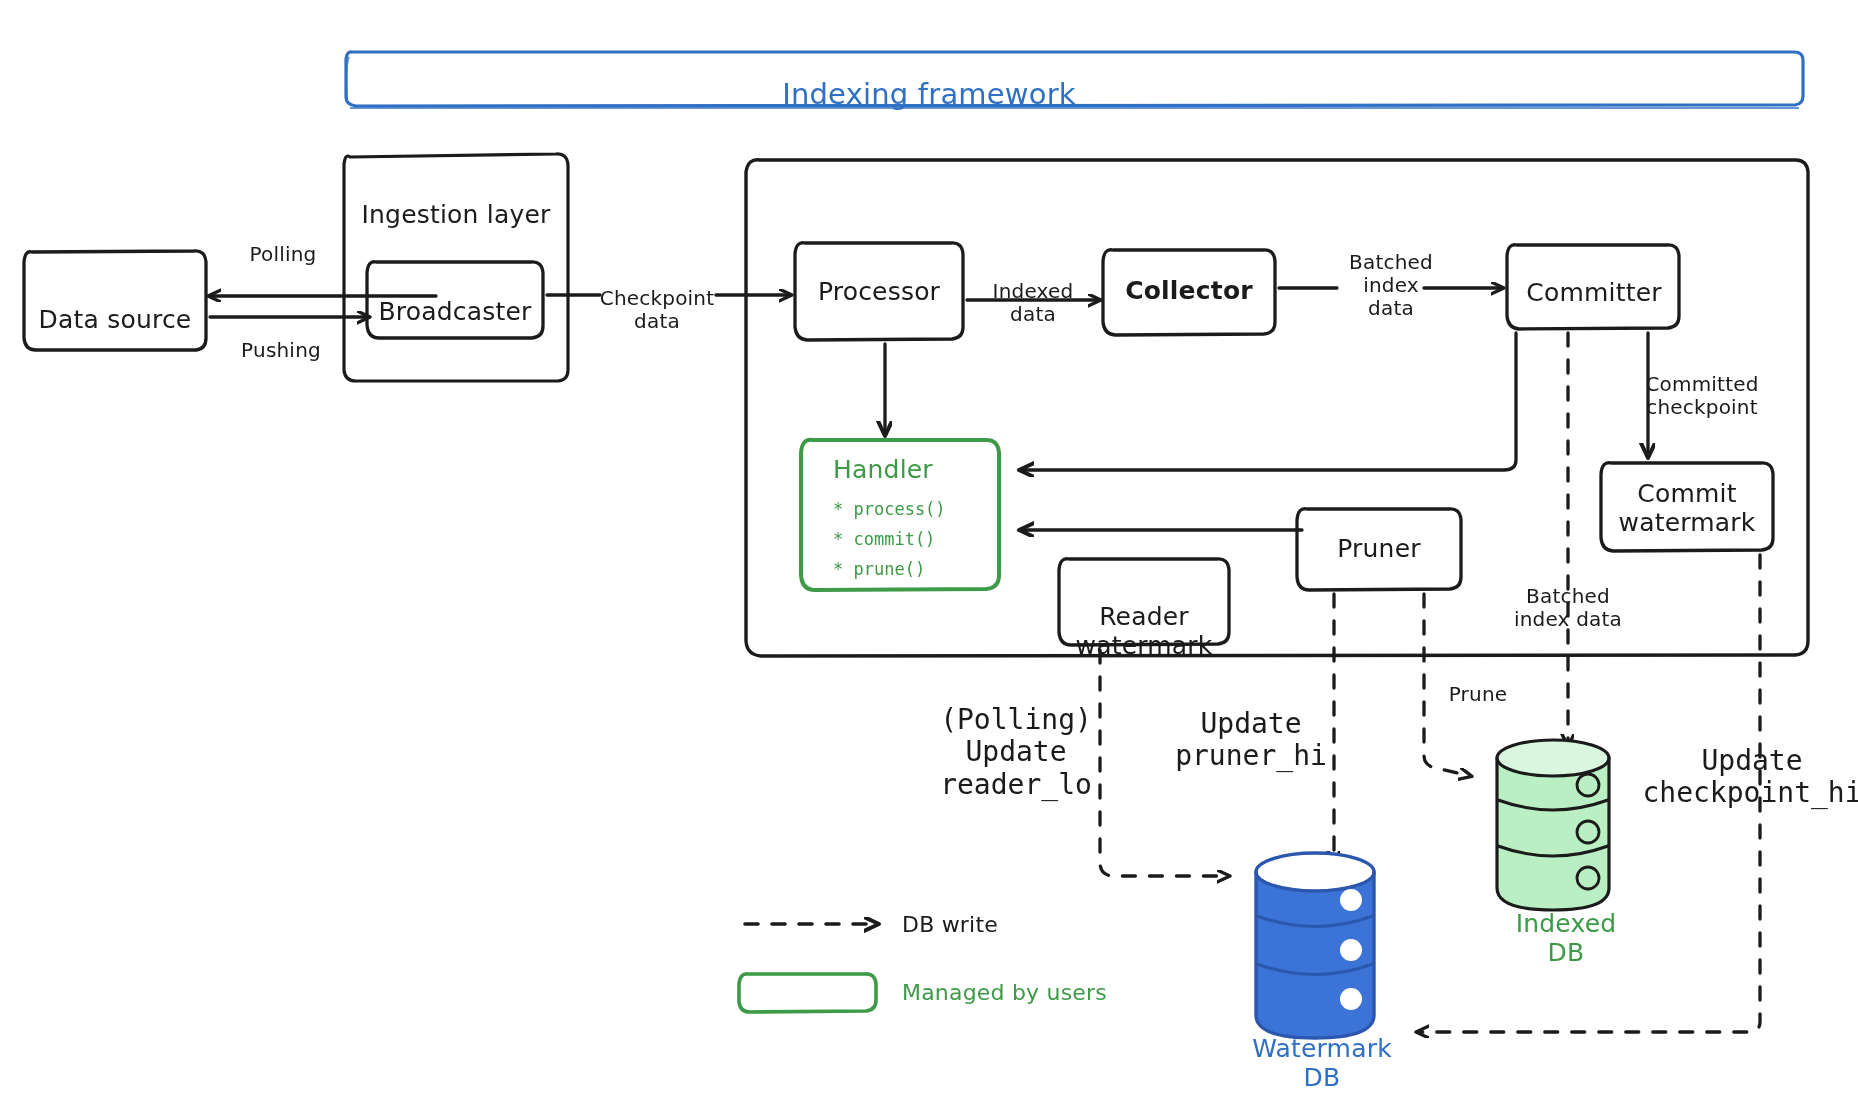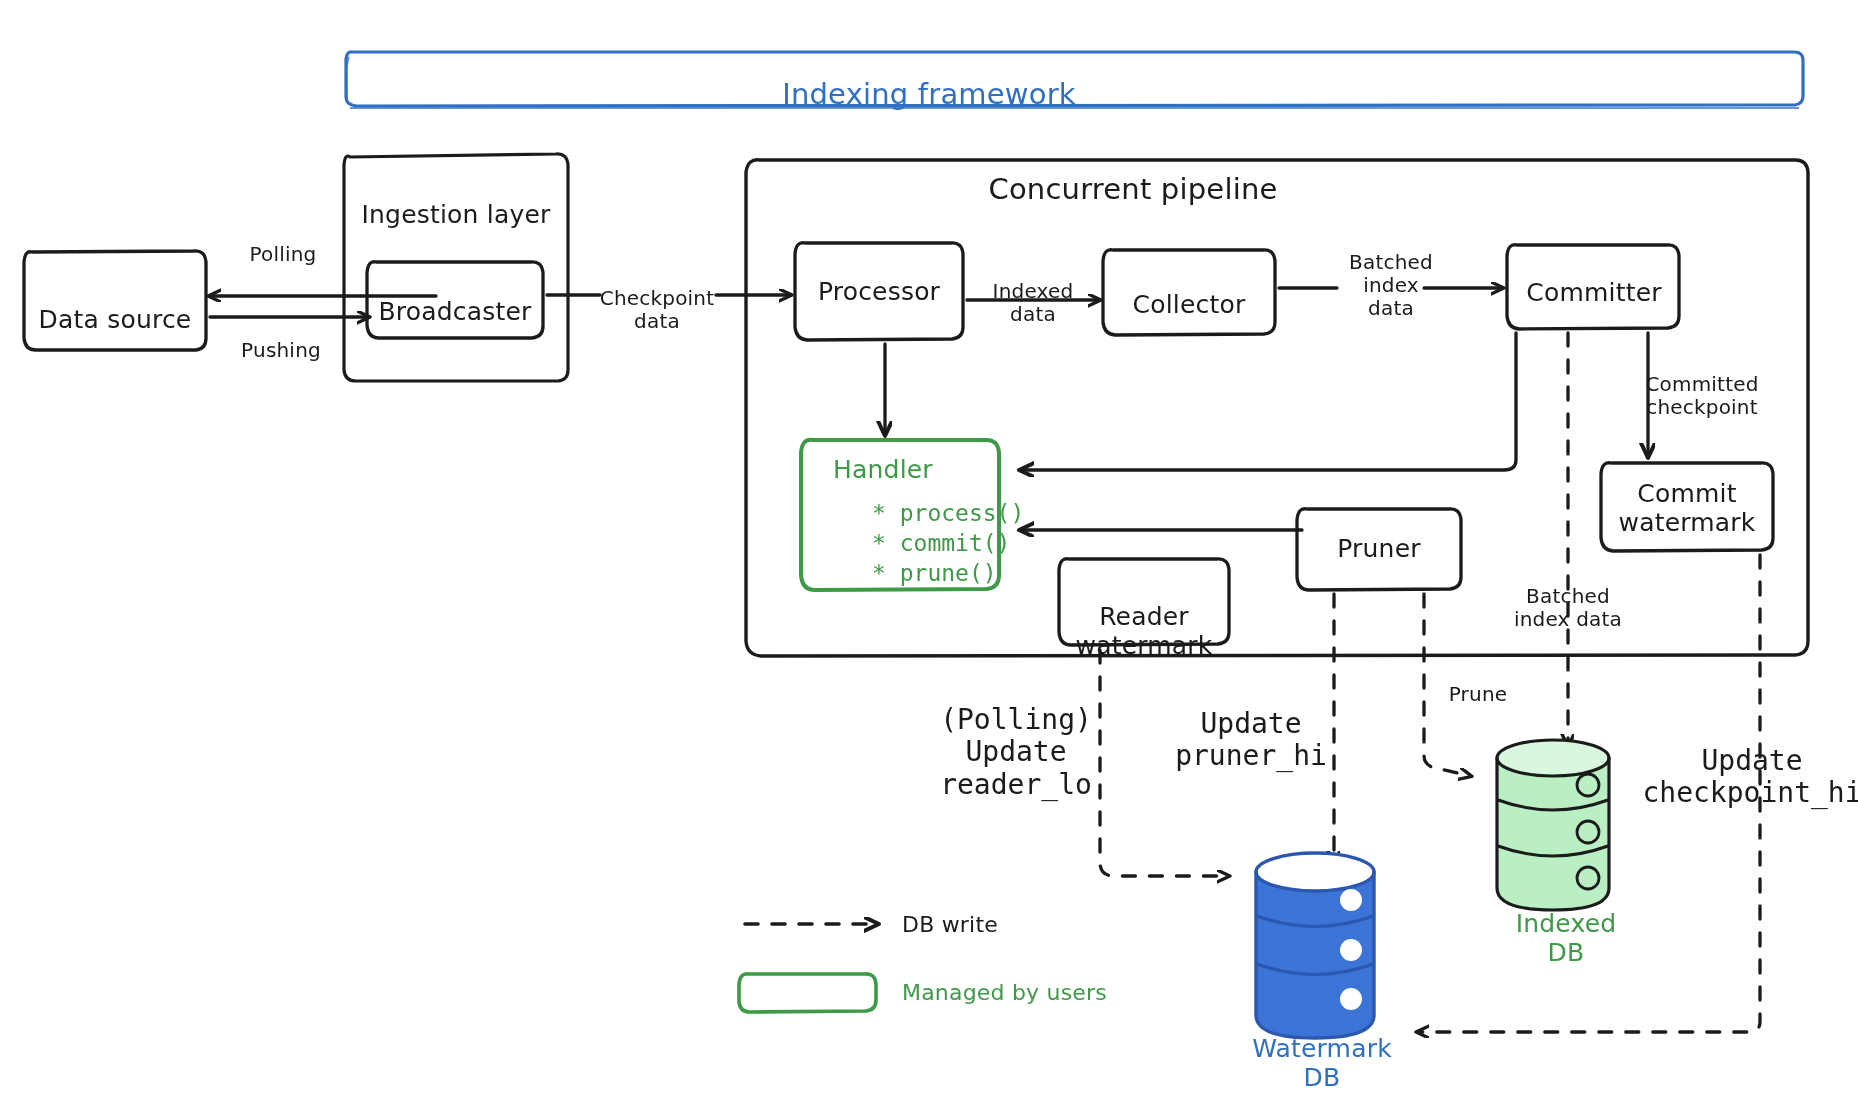--- a/index.html
+++ b/index.html
@@ -24,21 +24,21 @@
   .mono{font-family:"DejaVu Sans Mono", monospace;letter-spacing:0px;}
   .green{color:#3d9a46;}
   .blue{color:#2f6fc4;}
 
   .t-box{font-size:25px;}
   .t-group{font-size:25px;}
   .t-title{font-size:29px;}
   .t-edge{font-size:20px;}
   .t-mono{font-size:28px;}
   .t-handler{font-size:25px;text-align:center;}
-  .t-method{font-size:23px;margin-left:39px;}
+  .t-method{font-size:17px;}
   .t-legend{font-size:22px;}
   .t-db{font-size:25px;}
 </style>
 </head>
 <body>
 
 <div id="stage">
 
   <svg id="sketch" viewBox="0 0 1858 1102">
     <defs>
@@ -144,26 +144,25 @@
 
     <g>
       <path d="M745,924 L876,924" fill="none" stroke="#1b1b1b" stroke-width="3.6" stroke-dasharray="13 14" stroke-linecap="round" marker-end="url(#ahb)"></path>
       <path d="M748,974 Q740,973 739,984 L739,1002 Q740,1012 750,1012 L866,1011 Q876,1010 876,1000 L876,984 Q875,973 865,974 Z" fill="none" stroke="#3d9a46" stroke-width="3.6" stroke-linecap="round" stroke-linejoin="round"></path>
     </g>
   </svg>
 
   <div class="lbl center t-title blue" style="left:929px;top:95px;">Indexing framework</div>
 
   <div class="lbl center t-group" style="left:456px;top:214px;">Ingestion layer</div>
-  <div class="lbl center t-title" style="left:1133px;top:190px;">Concurrent pipeline</div>
 
   <div class="lbl center t-box" style="left:115px;top:311px;margin-top:8px;">Data source</div>
   <div class="lbl center t-box" style="left:455px;top:311px;">Broadcaster</div>
   <div class="lbl center t-box" style="left:879px;top:291px;">Processor</div>
-  <div class="lbl center t-box" style="left:1189px;top:304px;">Collector</div>
+  <div class="lbl center t-box" style="left:1189px;top:290px;font-weight:bold;">Collector</div>
   <div class="lbl center t-box" style="left:1594px;top:292px;">Committer</div>
   <div class="lbl center t-box" style="left:1687px;top:508px;">Commit
 watermark</div>
   <div class="lbl center t-box" style="left:1144px;top:603px;margin-top:28px;">Reader
 watermark</div>
   <div class="lbl center t-box" style="left:1379px;top:548px;">Pruner</div>
 
   <div class="lbl t-handler green" style="left:833px;top:455px;">Handler</div>
   <div class="lbl mono t-method green" style="left:833px;top:500px;">* process()</div>
   <div class="lbl mono t-method green" style="left:833px;top:530px;">* commit()</div>

